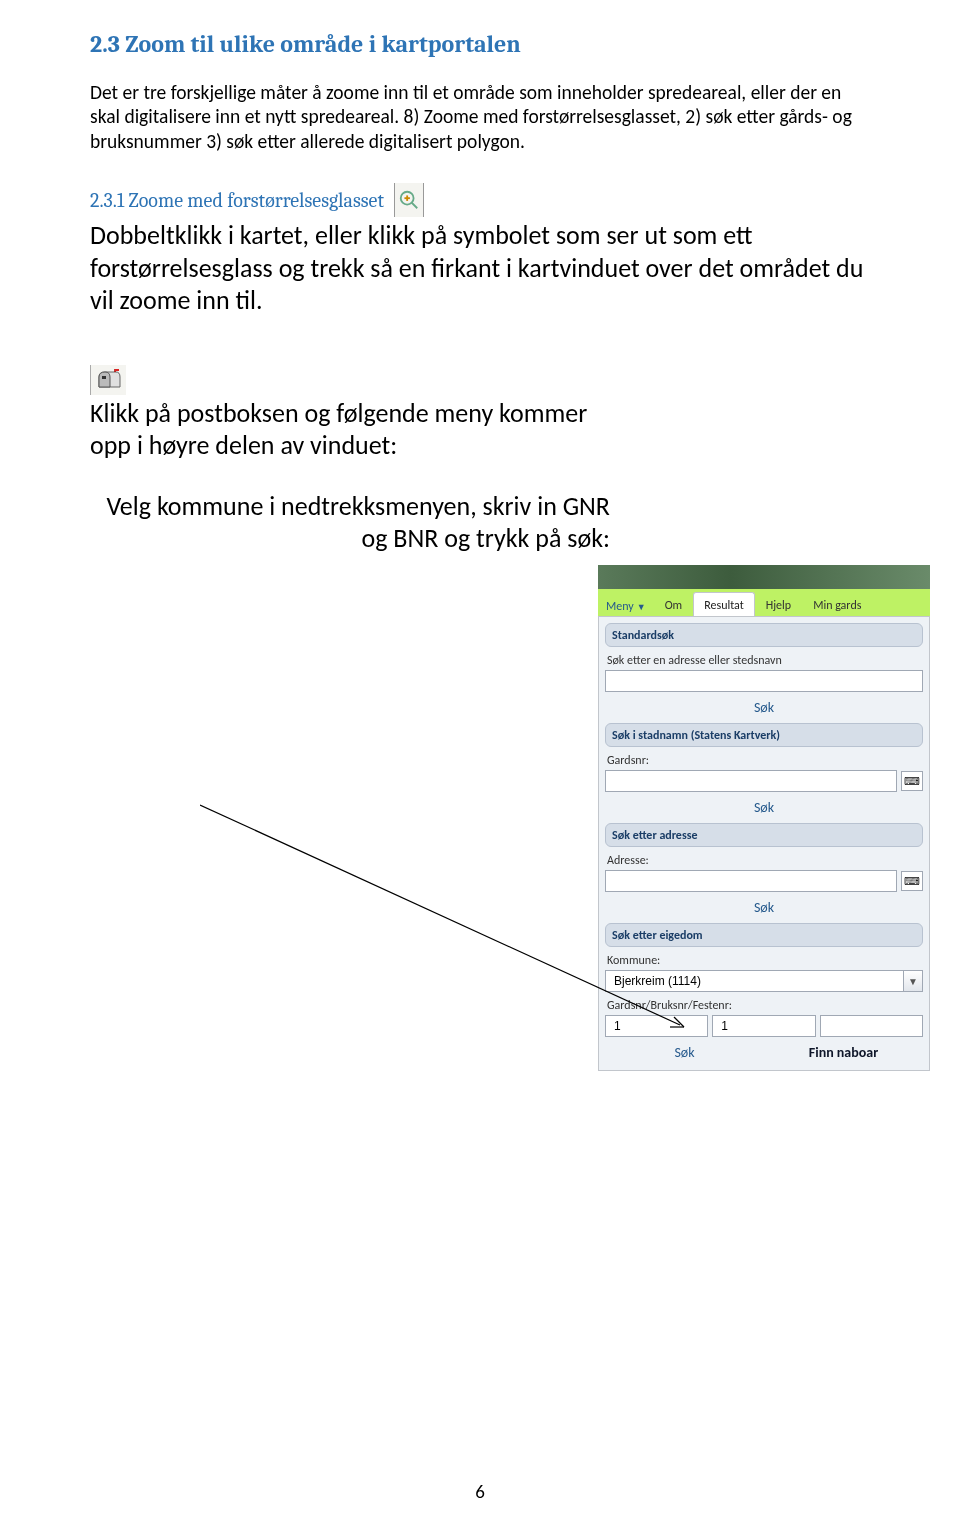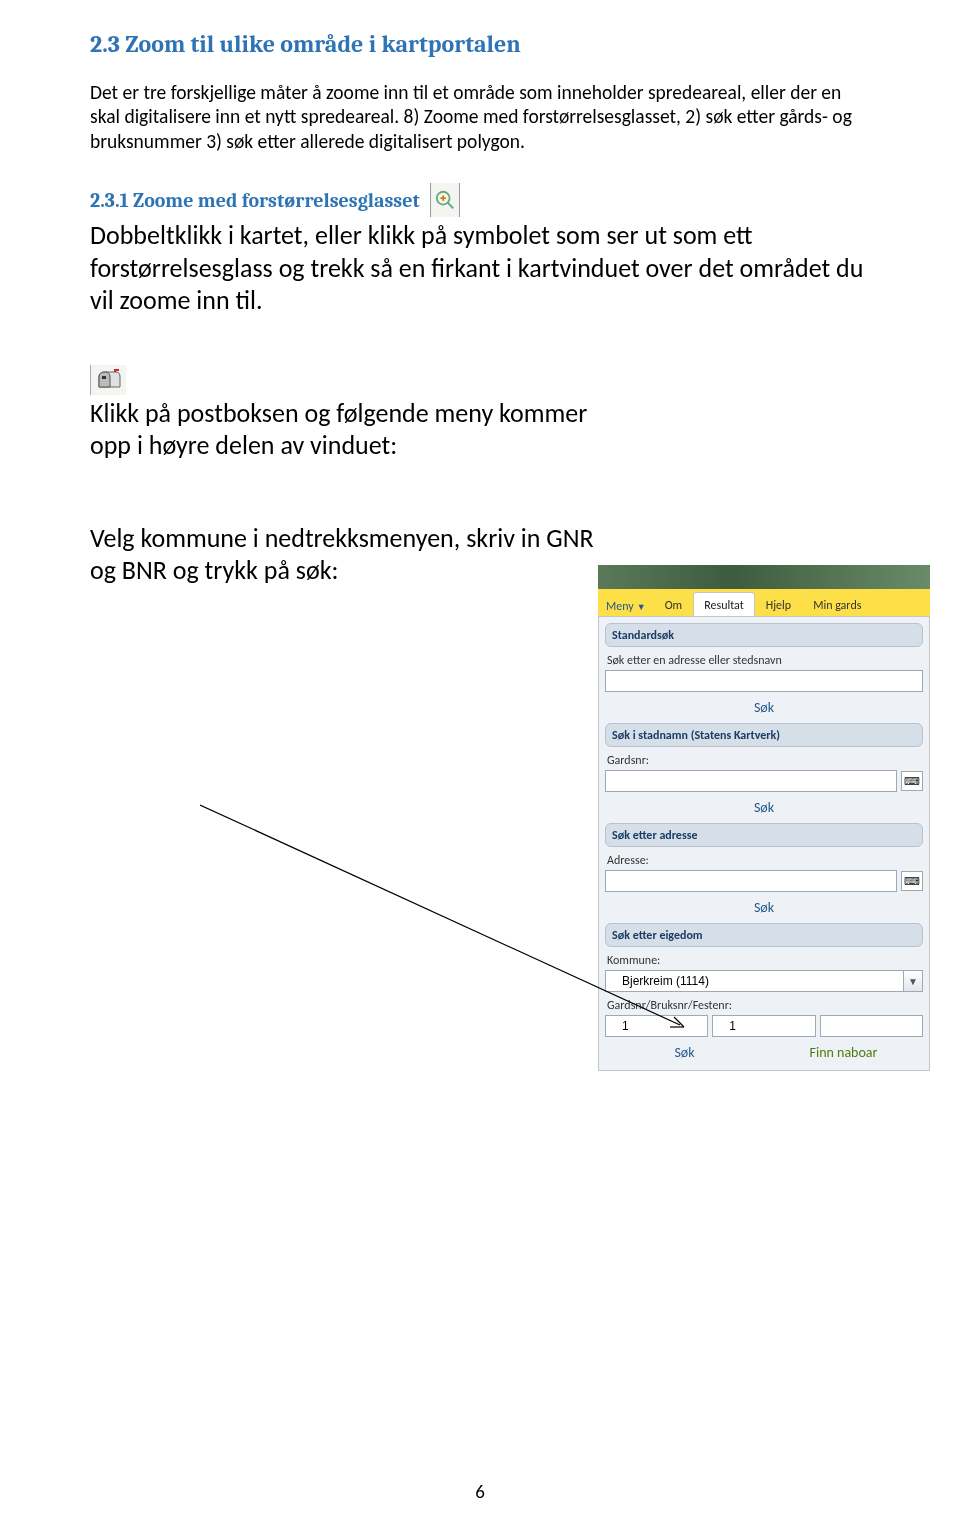--- a/index.html
+++ b/index.html
@@ -16,21 +16,21 @@
     color: #2E74B5;
     font-family: Cambria, Georgia, serif;
     font-size: 24px;
     font-weight: bold;
     margin-bottom: 22px;
   }
   h3.subsection-title {
     color: #2E74B5;
     font-family: Cambria, Georgia, serif;
     font-size: 20px;
-    font-weight: bold;
+    font-weight: normal;
     display: inline;
   }
   p.body {
     font-size: 19.5px;
     line-height: 1.25;
     margin-bottom: 18px;
   }
   .sub-block { margin-top: 30px; }
   .sub-head-row { display: flex; align-items: center; gap: 10px; margin-bottom: 2px; }
   .icon-zoom {
@@ -54,21 +54,21 @@
     right: 30px;
     top: 565px;
     width: 332px;
   }
   .map-slice {
     height: 24px;
     background: linear-gradient(90deg,#5a7a5a 0%, #3d5c3d 40%, #6a8b6a 100%);
     position: relative;
   }
   .panel-top {
-    background: #fde047;
+    background: #bef264;
     border-bottom: 1px solid #c2c6cc;
     display: flex; align-items: flex-end; height: 28px;
     font-size: 12px;
   }
   .meny-btn {
     padding: 4px 8px 3px 8px;
     color: #265a8d;
     display: flex; align-items: center; gap: 3px;
   }
   .meny-btn .caret { font-size: 9px; color: #265a8d; }
@@ -103,21 +103,21 @@
     margin-bottom: 4px;
     font-size: 12px;
   }
   .section-head.first { margin-top: 0; }
   .panel-label { color: #333; font-size: 12px; padding: 2px 2px 3px 2px; display:block; }
   .panel-input {
     width: 100%;
     border: 1px solid #a0a8b4;
     background: #fff;
     height: 22px;
-    padding: 2px 16px;
+    padding: 2px 8px;
     font-size: 12px;
     margin-bottom: 4px;
   }
   .input-row { display:flex; align-items:center; gap:4px; margin-bottom:4px; }
   .input-row .panel-input { flex:1; margin-bottom:0; }
   .kb-icon {
     width: 22px; height: 20px; border:1px solid #a0a8b4; background:#fff;
     display:flex; align-items:center; justify-content:center; font-size:11px;
   }
   .panel-btn-center { text-align:center; }
@@ -131,21 +131,21 @@
   .select-row { display:flex; align-items:center; margin-bottom:4px; }
   .select-row .panel-input { flex:1; margin-bottom:0; border-right:none; }
   .select-caret {
     width:20px; height:22px; border:1px solid #a0a8b4; background:linear-gradient(#fff,#e2e6ec);
     display:flex; align-items:center; justify-content:center; font-size:10px; color:#555;
   }
   .gbf-row { display:flex; gap:4px; margin-bottom:4px; }
   .gbf-row .panel-input { width:33%; margin-bottom:0; }
   .two-btn-row { display:flex; }
   .two-btn-row .panel-btn { flex:1; padding:3px 0; }
-  .two-btn-row .panel-btn.dim { color:#4d7c0f; }
+  .two-btn-row .panel-btn.dim { color:#0f172a;font-weight:bold; }
 
   .arrow-svg {
     position:absolute;
     left: 200px;
     top: 755px;
     width: 540px;
     height: 290px;
     pointer-events:none;
   }
 
@@ -188,21 +188,21 @@
       <svg viewBox="0 0 26 22">
           <path d="M3 8 Q3 3 9 3 L20 3 Q24 3 24 8 L24 18 L3 18 Z" fill="#e0e0e0" stroke="#666" stroke-width="1"></path>
           <path d="M3 8 Q3 3 9 3 Q14 3 14 8 L14 18 L3 18 Z" fill="#bbb" stroke="#555" stroke-width="1"></path>
           <rect x="6" y="7" width="4" height="3" fill="#333"></rect>
           <line x1="19" y1="3" x2="19" y2="0" stroke="#a00" stroke-width="1.5"></line>
           <rect x="19" y="0" width="4" height="2" fill="#d22"></rect>
         </svg>
     </span>
   </div>
   <p class="sub-body">Klikk på postboksen og følgende meny kommer opp i høyre delen av vinduet:</p>
-  <p class="sub-body" style="margin-top:60px;">Velg kommune i nedtrekksmenyen, skriv in GNR og BNR og trykk på søk:</p>
+  <p class="sub-body" style="margin-top:28px;text-align:right;">Velg kommune i nedtrekksmenyen, skriv in GNR og BNR og trykk på søk:</p>
 </div>
 
 <div class="sidebar-wrap">
   <div class="map-slice">
   </div>
   <div class="panel-top">
     <div class="meny-btn">
       <span>Meny</span>
       <span class="caret">▼</span>
     </div>

